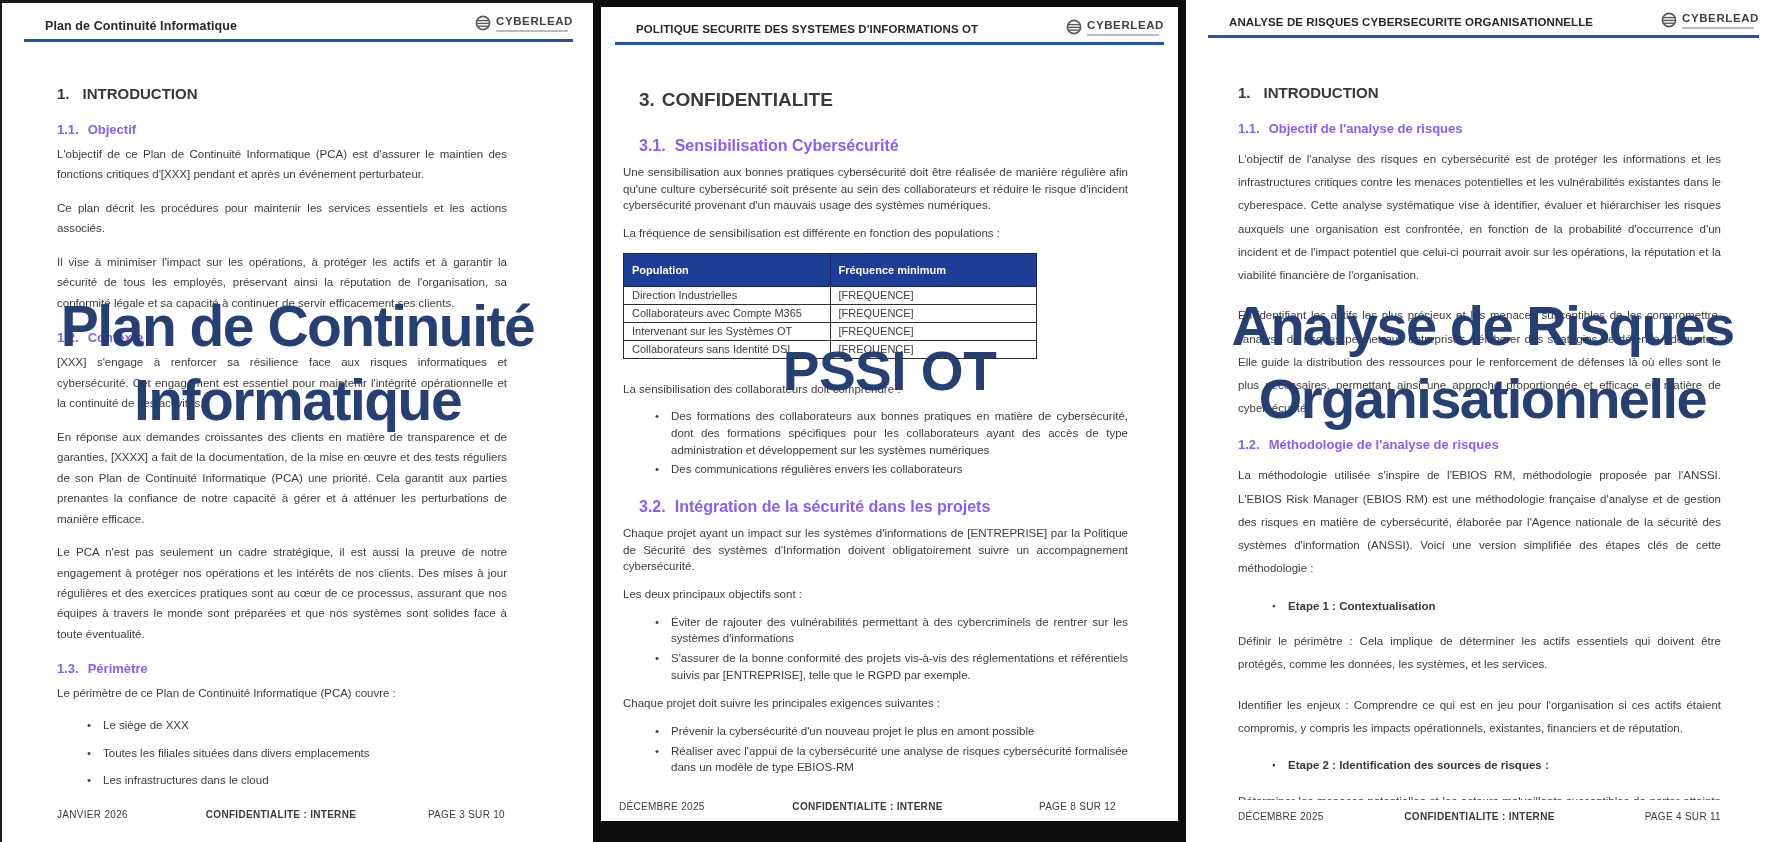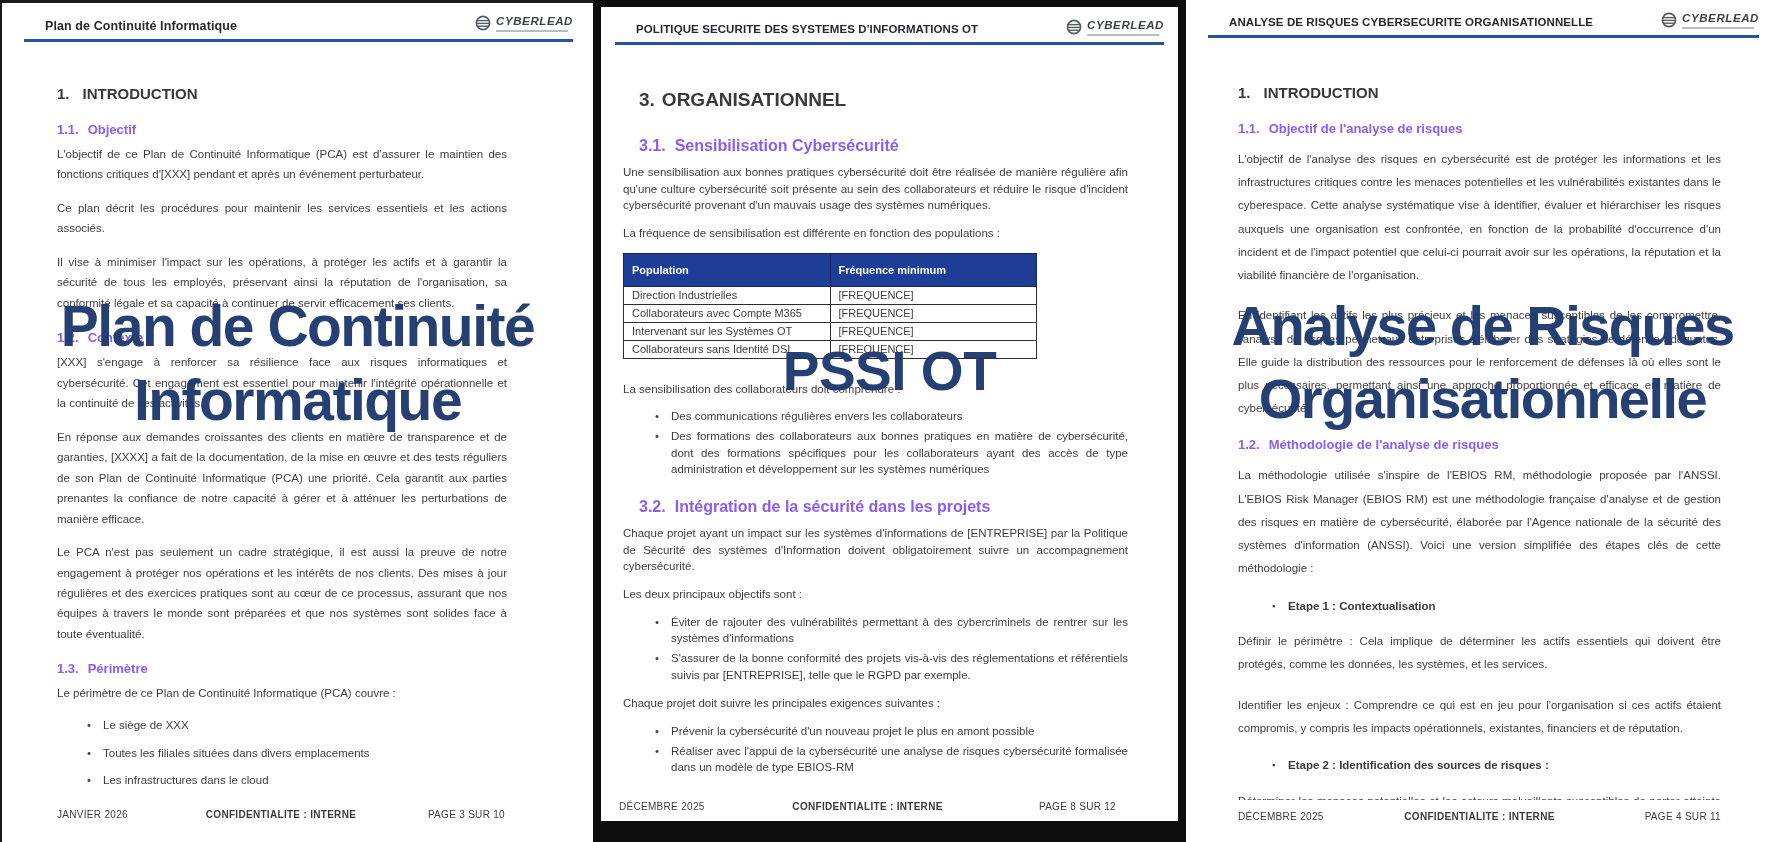--- a/index.html
+++ b/index.html
@@ -11,21 +11,21 @@
   .panel--left{border-top:3px solid #1a1a1a;border-left:2px solid #1a1a1a;background:#fff;}
   .panel--framed{background:#0d0d0d;padding:7px 8px 21px 8px;}
   .panel--right{background:#fff;}
   .page{position:relative;width:100%;height:100%;background:#fff;overflow:hidden;}
 
   
   .page-header{position:absolute;top:12px;left:22px;right:20px;}
   .hdr-row{display:flex;align-items:flex-start;justify-content:space-between;}
   .hdr-title{font-size:12.5px;font-weight:bold;color:#25292e;letter-spacing:0.1px;padding-top:4px;padding-left:21px;}
   .panel--framed .hdr-title,.panel--right .hdr-title{font-size:11.5px;}
-  .brand{display:flex;align-items:center;gap:5px;font-style:italic;}
+  .brand{display:flex;align-items:center;gap:5px;}
   .brand-icon{width:16px;height:16px;flex:0 0 auto;}
   .brand-txt{display:flex;flex-direction:column;}
   .brand-name{font-size:11.5px;font-weight:bold;color:#3d4247;letter-spacing:0.6px;line-height:1.1;}
   .brand-tagline-bar{height:2px;width:72px;background:#b9bdc1;margin-top:2px;}
   .hdr-rule{height:3px;background:#2353A2;margin-top:6px;}
 
   
   .page-body{position:absolute;top:40px;bottom:42px;left:0;right:0;overflow:hidden;color:#3d3d3d;}
   .panel--left  .page-body{padding:42px 86px 0 55px;}
   .panel--framed .page-body{padding:36px 50px 0 22px;}
@@ -148,21 +148,21 @@
             </svg>
             <div class="brand-txt">
               <span class="brand-name">CYBERLEAD</span>
               <span class="brand-tagline-bar"></span>
             </div>
           </div>
         </div>
         <div class="hdr-rule"></div>
       </header>
       <main class="page-body">
-          <div class="h1"><span class="hnum">3.</span><span class="htxt">ORGANISATIONNEL</span></div>
+          <div class="h1"><span class="hnum">3.</span><span class="htxt">CONFIDENTIALITE</span></div>
           <div class="h2"><span class="hnum">3.1.</span><span class="htxt">Sensibilisation Cybersécurité</span></div>
           <p class="para">Une sensibilisation aux bonnes pratiques cybersécurité doit être réalisée de manière régulière afin qu'une culture cybersécurité soit présente au sein des collaborateurs et réduire le risque d'incident cybersécurité provenant d'un mauvais usage des systèmes numériques.</p>
           <p class="para">La fréquence de sensibilisation est différente en fonction des populations :</p>
           <table class="freq-table">
             <thead>
               <tr>
                 <th>Population</th>
                 <th>Fréquence minimum</th>
               </tr>
             </thead>
@@ -180,22 +180,22 @@
                 <td>[FREQUENCE]</td>
               </tr>
               <tr>
                 <td>Collaborateurs sans Identité DSI</td>
                 <td>[FREQUENCE]</td>
               </tr>
             </tbody>
           </table>
           <p class="para">La sensibilisation des collaborateurs doit comprendre :</p>
           <ul class="bullets">
+            <li>Des formations des collaborateurs aux bonnes pratiques en matière de cybersécurité, dont des formations spécifiques pour les collaborateurs ayant des accès de type administration et développement sur les systèmes numériques</li>
             <li>Des communications régulières envers les collaborateurs</li>
-            <li>Des formations des collaborateurs aux bonnes pratiques en matière de cybersécurité, dont des formations spécifiques pour les collaborateurs ayant des accès de type administration et développement sur les systèmes numériques</li>
           </ul>
           <div class="h2"><span class="hnum">3.2.</span><span class="htxt">Intégration de la sécurité dans les projets</span></div>
           <p class="para">Chaque projet ayant un impact sur les systèmes d'informations de [ENTREPRISE] par la Politique de Sécurité des systèmes d'Information doivent obligatoirement suivre un accompagnement cybersécurité.</p>
           <p class="para">Les deux principaux objectifs sont :</p>
           <ul class="bullets">
             <li>Éviter de rajouter des vulnérabilités permettant à des cybercriminels de rentrer sur les systèmes d'informations</li>
             <li>S'assurer de la bonne conformité des projets vis-à-vis des réglementations et référentiels suivis par [ENTREPRISE], telle que le RGPD par exemple.</li>
           </ul>
           <p class="para">Chaque projet doit suivre les principales exigences suivantes :</p>
           <ul class="bullets">

